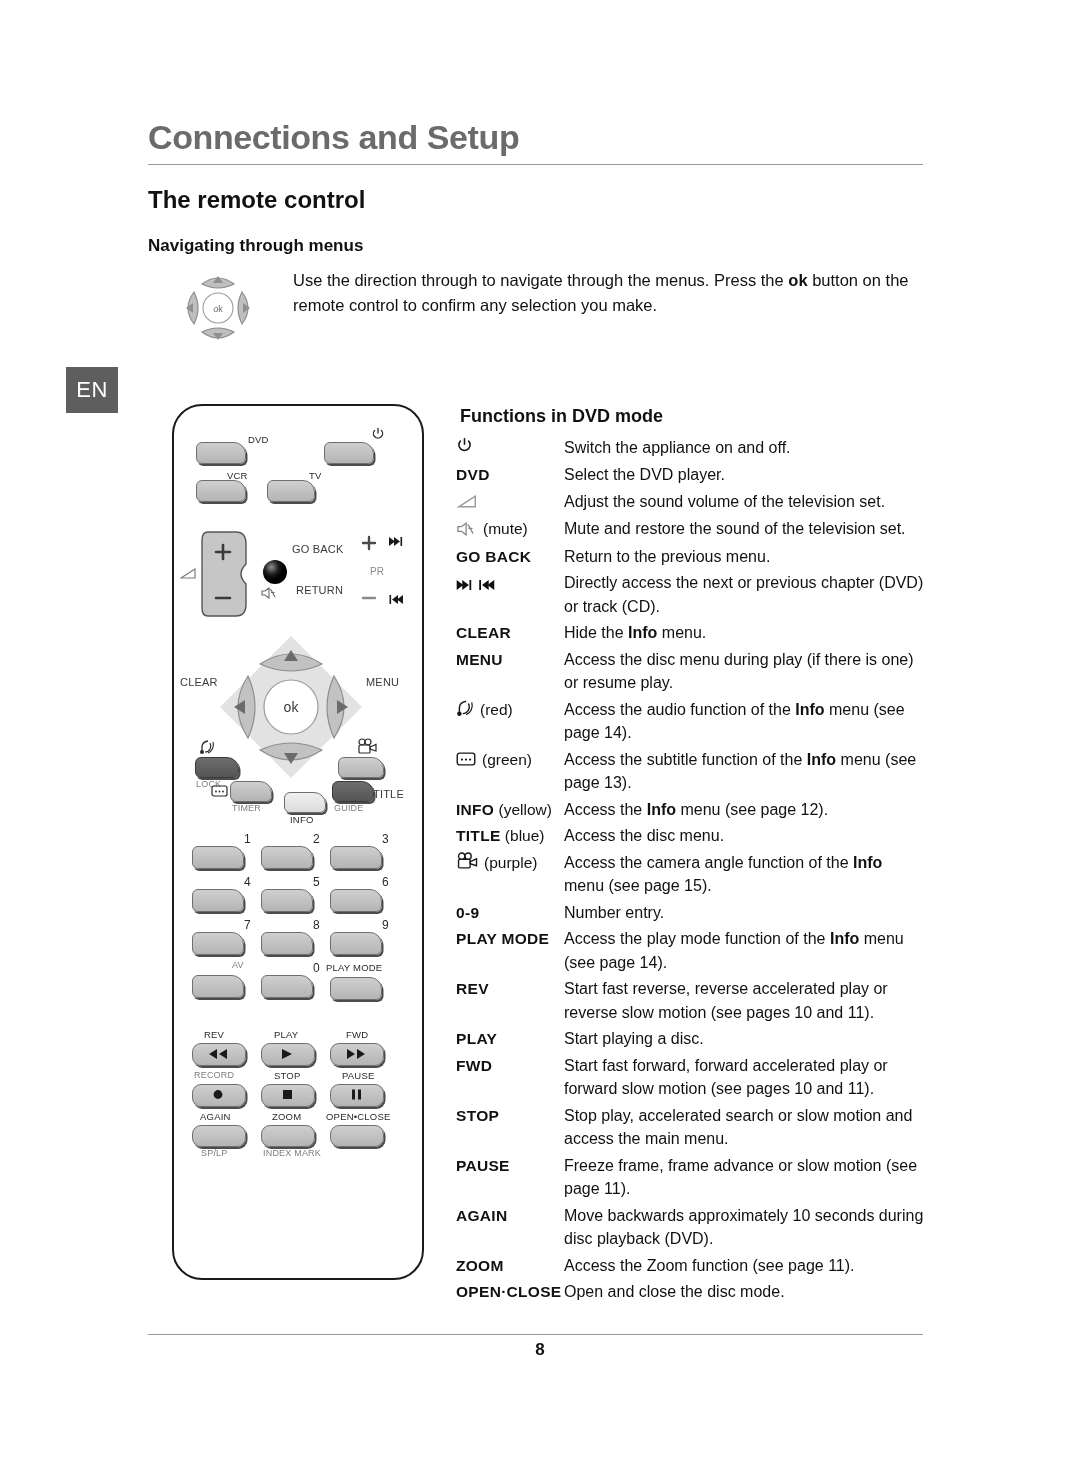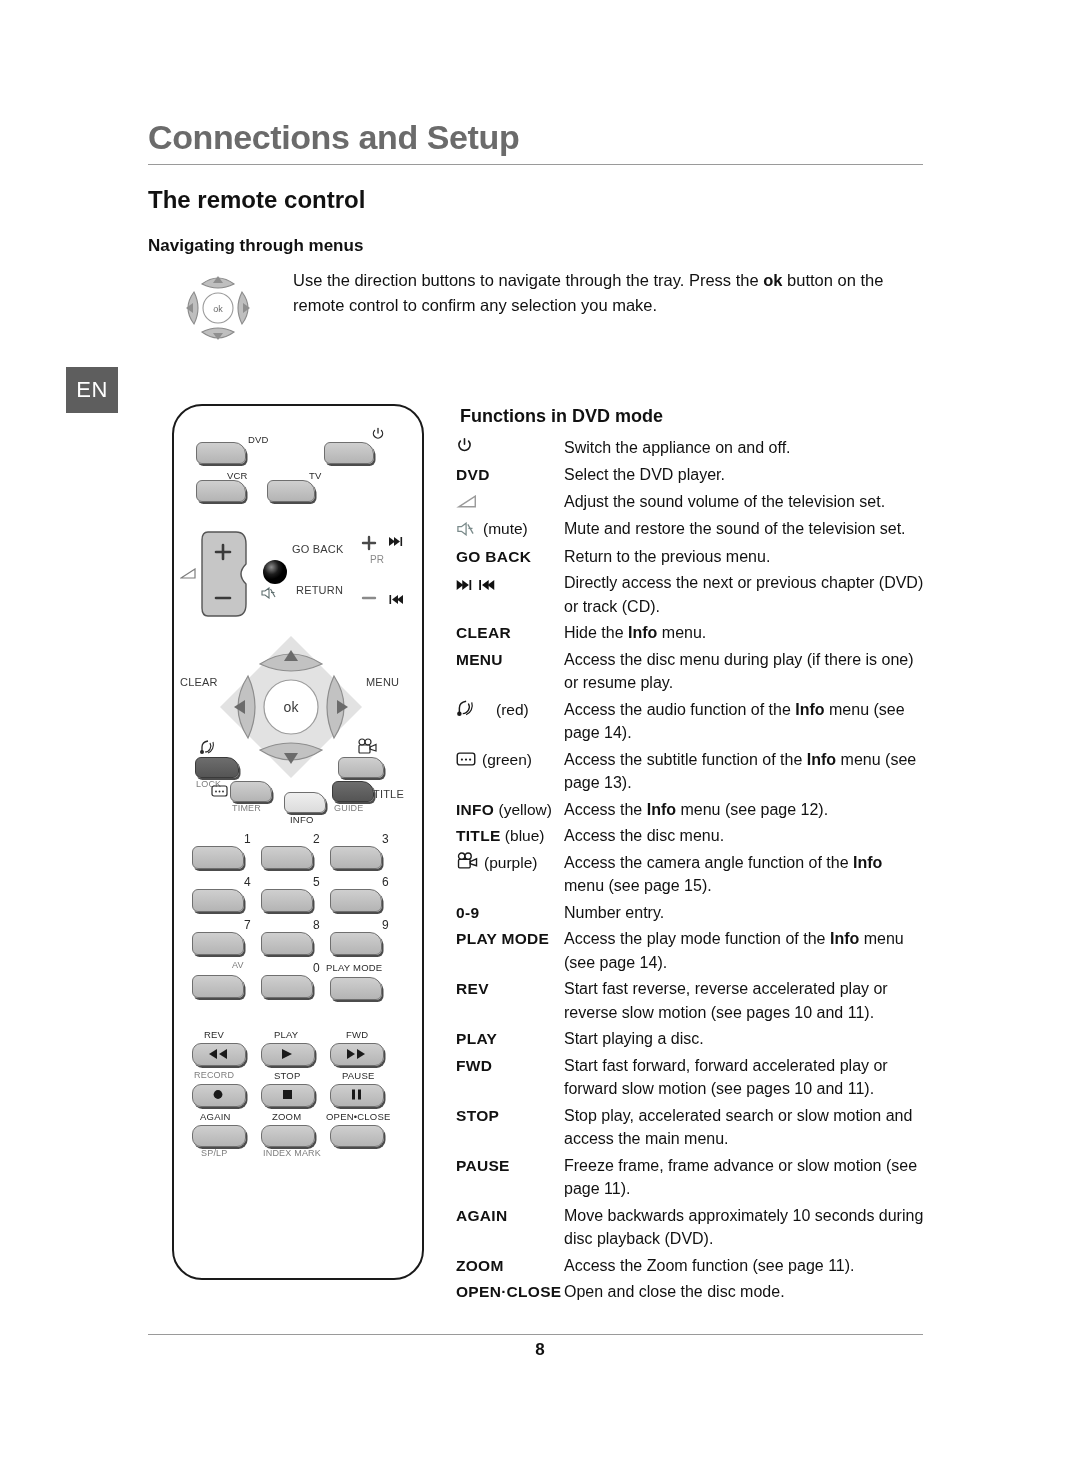--- a/index.html
+++ b/index.html
@@ -145,21 +145,21 @@
       <polygon points="46,78 41,71 51,71"></polygon>
       <polygon points="14,46 21,41 21,51"></polygon>
       <polygon points="78,46 71,41 71,51"></polygon>
     </g>
     <circle cx="46" cy="46" r="15" fill="#fff" stroke="#9a9a9a" stroke-width="1.1"></circle>
     <text x="46" y="50" font-size="9" fill="#6a6a6a" text-anchor="middle" font-family="Liberation Sans, sans-serif">ok</text>
   </svg>
 </div>
 
 <div class="intro-text">
-  <span>Use the direction buttons to navigate through the tray. Press the </span><b>ok</b><span> button on the remote control to confirm any selection you make.</span>
+  <span>Use the direction through to navigate through the menus. Press the </span><b>ok</b><span> button on the remote control to confirm any selection you make.</span>
 </div>
 
 <div class="fn-heading">Functions in DVD mode</div>
 <div class="fn-list" id="fn-list">
     <div class="fn-row">
       <div class="fn-key"><span class="icn"><svg width="17" height="17" viewBox="0 0 14 14">
             <path d="M7 1.5 L7 6" stroke="#1a1a1a" stroke-width="1.3" fill="none" stroke-linecap="round"></path>
             <path d="M3.6 3.4 A4.6 4.6 0 1 0 10.4 3.4" stroke="#1a1a1a" stroke-width="1.3" fill="none" stroke-linecap="round"></path>
           </svg></span></div>
       <div class="fn-desc">Switch the appliance on and off.</div>
@@ -205,21 +205,21 @@
     <div class="fn-row">
       <div class="fn-key bold">MENU</div>
       <div class="fn-desc">Access the disc menu during play (if there is one) or resume play.</div>
     </div>
     <div class="fn-row">
       <div class="fn-key"><span class="icn"><svg width="18" height="18" viewBox="0 0 16 16">
             <path d="M3 13 L3 8 Q3 3 9 2" stroke="#1a1a1a" stroke-width="1.3" fill="none"></path>
             <path d="M6 13 A6 6 0 0 0 11 4" stroke="#1a1a1a" stroke-width="1.2" fill="none"></path>
             <path d="M9 14 A9 9 0 0 0 14 3" stroke="#1a1a1a" stroke-width="1.1" fill="none"></path>
             <circle cx="3" cy="13" r="2" fill="#1a1a1a"></circle>
-          </svg></span><span style="margin-left: 22px;">(red)</span></div>
+          </svg></span><span style="margin-left: 6px;">(red)</span></div>
       <div class="fn-desc">Access the audio function of the <b>Info</b> menu (see page 14).</div>
     </div>
     <div class="fn-row">
       <div class="fn-key"><span class="icn"><svg width="20" height="14" viewBox="0 0 17 12">
             <rect x="1" y="1" width="15" height="10" rx="2" fill="none" stroke="#1a1a1a" stroke-width="1.2"></rect>
             <circle cx="5" cy="6.5" r="0.95" fill="#1a1a1a"></circle>
             <circle cx="8.5" cy="6.5" r="0.95" fill="#1a1a1a"></circle>
             <circle cx="12" cy="6.5" r="0.95" fill="#1a1a1a"></circle>
           </svg></span><span style="margin-left: 6px;">(green)</span></div>
       <div class="fn-desc">Access the subtitle function of the <b>Info</b> menu (see page 13).</div>
@@ -339,21 +339,21 @@
   </div>
 
   <div class="rc-lbl big" style="left:118px; top:137px;">GO BACK</div>
   <div class="rc-lbl big" style="left:122px; top:178px;">RETURN</div>
 
   <div class="glyph" style="left:186px; top:128px; width:18px; height:18px; font-size:20px; color:#4a4a4a;">
     <svg width="16" height="16" viewBox="0 0 16 16">
         <path d="M8 2 L8 14 M2 8 L14 8" stroke="#4a4a4a" stroke-width="2.4" stroke-linecap="round"></path>
       </svg>
   </div>
-  <div class="rc-lbl" style="left:188px; top:148px; color:#8a8a8a; font-size:10px;padding-left:8px;">PR</div>
+  <div class="rc-lbl" style="left:188px; top:160px; color:#8a8a8a; font-size:10px;padding-left:8px;">PR</div>
   <div class="glyph" style="left:186px; top:186px; width:18px; height:12px;">
     <svg width="16" height="6" viewBox="0 0 16 6">
         <path d="M2 3 L14 3" stroke="#8a8a8a" stroke-width="2.4" stroke-linecap="round"></path>
       </svg>
   </div>
   <div class="glyph" style="left:214px; top:129px; width:16px; height:12px;">
     <svg width="15" height="9" viewBox="0 0 15 9">
         <polygon points="0,0 6,4.5 0,9" fill="#1a1a1a"></polygon>
         <polygon points="5,0 11,4.5 5,9" fill="#1a1a1a"></polygon>
         <rect x="11.5" y="0" width="1.6" height="9" fill="#1a1a1a"></rect>

